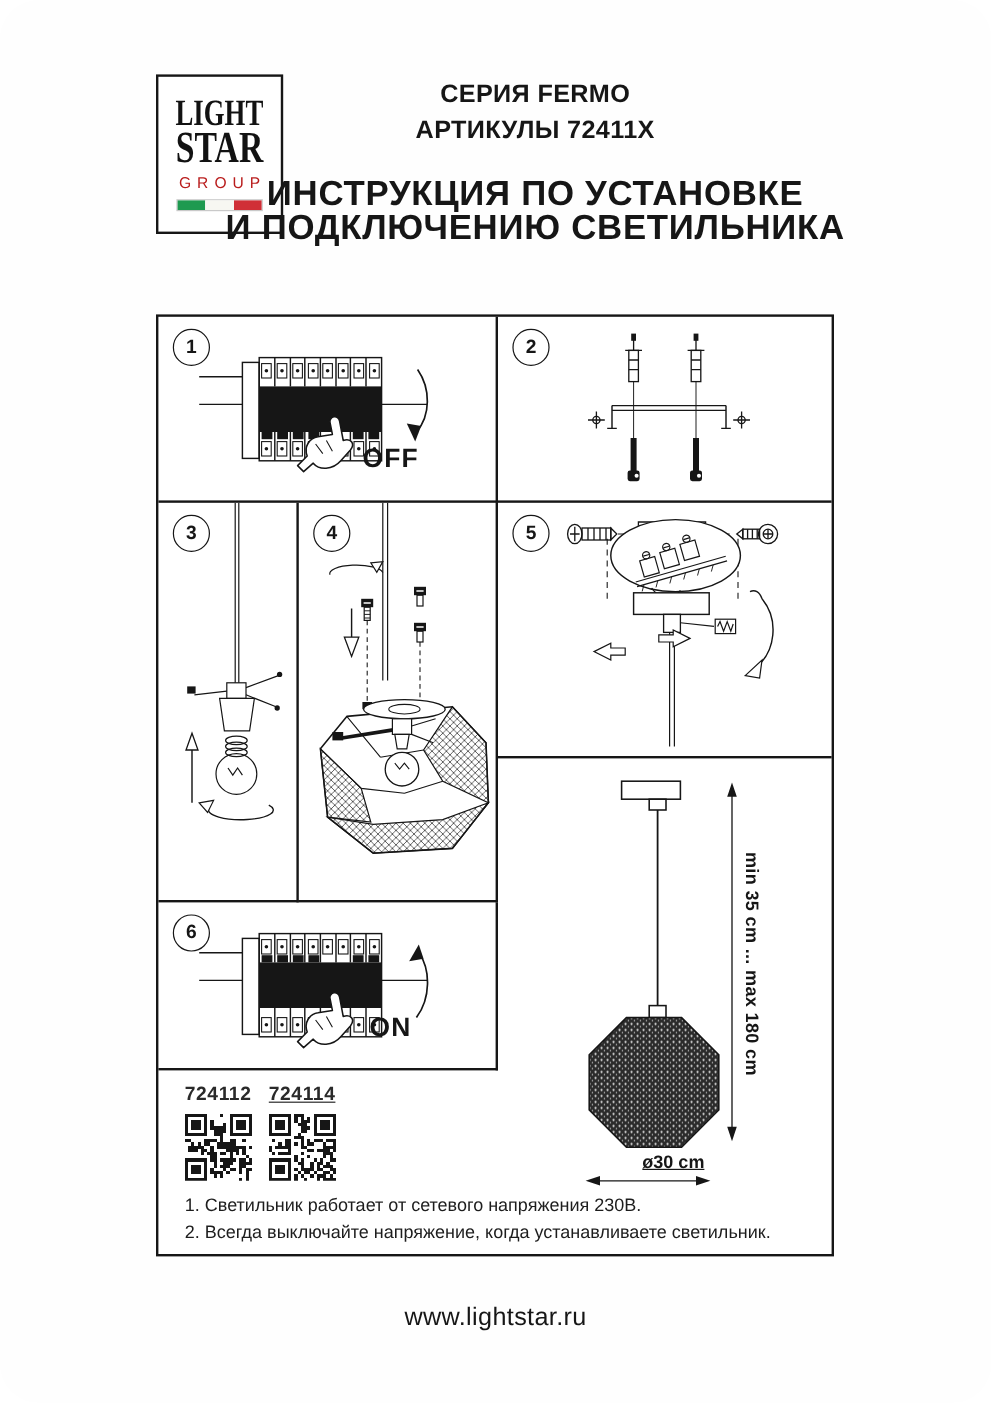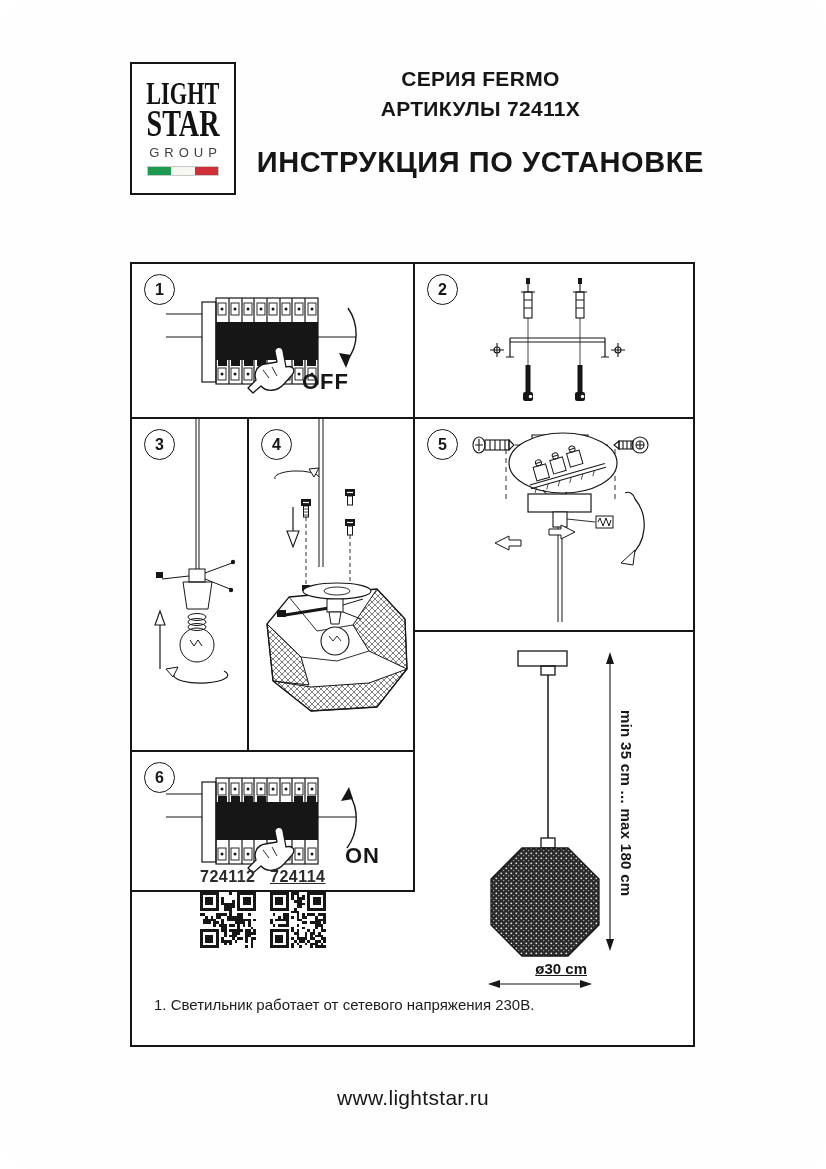--- a/index.html
+++ b/index.html
@@ -6,21 +6,21 @@
   .page{position:relative;width:826px;height:1169px;background:#fefefe;overflow:hidden;
         font-family:"Liberation Sans",sans-serif;color:#161616;border-radius:32px;}
 
   
   .logo-box{position:absolute;left:130px;top:62px;width:106px;height:133px;
             border:2px solid #161616;box-sizing:border-box;display:flex;flex-direction:column;
             align-items:center;justify-content:center;background:#fff;}
   .logo-word{font-family:"Liberation Serif",serif;font-weight:bold;color:#121212;line-height:0.86;}
   .logo-w1{font-size:31px;transform:scaleX(0.72);}
   .logo-w2{font-size:37px;transform:scaleX(0.76);}
-  .logo-group{font-size:13px;letter-spacing:5px;margin:5px 0 0 5px;color:#404040;}
+  .logo-group{font-size:13px;letter-spacing:5px;margin:5px 0 0 5px;color:#b91c1c;}
   .logo-flag{width:70px;height:8px;display:flex;margin-top:6px;border:1px solid #c9c9c9;box-sizing:content-box;}
   .logo-flag span{flex:1;}
 
   
   .hdr{position:absolute;right:122px;top:64px;text-align:center;}
   .hdr-line{font-size:21px;font-weight:bold;line-height:30px;letter-spacing:0.3px;}
   .hdr-title{margin-top:24px;font-size:29px;font-weight:bold;line-height:28px;letter-spacing:0.6px;}
 
   
   .main-box{position:absolute;left:130px;top:262px;width:565px;height:785px;
@@ -65,20 +65,21 @@
         <span id="flag-w" style="background: rgb(247, 247, 242);"></span>
         <span id="flag-r" style="background: rgb(208, 47, 55);"></span>
     </div>
   </div>
 
   <div class="hdr">
     <div class="hdr-line">СЕРИЯ FERMO</div>
     <div class="hdr-line">АРТИКУЛЫ 72411X</div>
     <div class="hdr-title">
       <div>ИНСТРУКЦИЯ ПО УСТАНОВКЕ</div>
+      <div>И ПОДКЛЮЧЕНИЮ СВЕТИЛЬНИКА</div>
     </div>
   </div>
 
   <div class="main-box">
 
     <div class="panel b-r b-b" style="left:0;top:0;width:283px;height:155px;">
       <div class="badge">1</div>
       <svg width="281" height="153" viewBox="0 0 281 153">
         <g stroke="#161616" fill="none" stroke-width="1.2">
           <path d="M34,50 H70 M34,73 H70 M184,73 h40"></path>
@@ -378,21 +379,21 @@
           <g>
             <path fill="#fff" stroke="#161616" stroke-width="1.3" stroke-linejoin="round" d="M143,88 c-1,-5 7,-7 8,-1 l3,16 c7,-2 10,3 6,8 l-8,9 c-7,8 -18,8 -23,2 l-8,7 -5,-5 8,-8 c-3,-8 2,-15 9,-16 l12,-2 z"></path>
             <path stroke="#161616" stroke-width="0.9" fill="none" d="M131,106 l6,8 M140,103 l5,9"></path>
           </g>
           <g>
             <path d="M215,104 C227,88 227,64 217,50" stroke="#161616" stroke-width="1.4" fill="none"></path>
             <polygon points="217,43 209,57 221,55" fill="#161616"></polygon>
           </g>
         </g>
       </svg>
-      <span class="switch-label" style="left:176px;top:91px;margin-left:37px;">ON</span>
+      <span class="switch-label" style="left:176px;top:91px;">ON</span>
     </div>
 
     <div class="panel" style="left:283px;top:368px;width:278px;height:413px;">
       <svg width="278" height="413" viewBox="0 0 278 413">
         <defs>
           <pattern id="octdots" width="5" height="5" patternUnits="userSpaceOnUse">
             <rect width="5" height="5" fill="#2b2b2b"></rect>
             <circle cx="1.3" cy="1.3" r="0.9" fill="#e9e9e9"></circle>
             <circle cx="3.7" cy="3.6" r="0.6" fill="#c9c9c9"></circle>
           </pattern>
@@ -412,21 +413,21 @@
         <g>
           <path d="M79,352 H171" stroke="#161616" stroke-width="1.1"></path>
           <polygon points="73,352 85,348 85,356" fill="#161616"></polygon>
           <polygon points="177,352 165,348 165,356" fill="#161616"></polygon>
         </g>
       </svg>
       <span class="dim-rot">min 35 cm ... max 180 cm</span>
       <span class="dim-dia">ø30 cm</span>
     </div>
 
-    <div class="panel" style="left:0;top:592px;width:283px;height:100px;margin-left:46px;">
+    <div class="panel" style="left:0;top:628px;width:283px;height:100px;">
       <span class="qr-label" style="left:22px;">724112</span>
       <span class="qr-label" style="left:92px;text-decoration:underline;">724114</span>
       <div class="qr" style="left:22px;">
           <svg viewBox="0 0 21 21" width="100%" height="100%" fill="#161616" shape-rendering="crispEdges">
             <rect x="11" y="0" width="1" height="1"></rect>
             <rect x="8" y="2" width="1" height="1"></rect>
             <rect x="8" y="3" width="1" height="1"></rect>
             <rect x="12" y="3" width="1" height="1"></rect>
             <rect x="8" y="4" width="1" height="1"></rect>
             <rect x="9" y="4" width="1" height="1"></rect>
@@ -683,17 +684,18 @@
             <path fill-rule="evenodd" d="M14,0h7v7h-7zM15,1v5h5v-5z"></path>
             <rect x="16" y="2" width="3" height="3"></rect>
             <path fill-rule="evenodd" d="M0,14h7v7h-7zM1,15v5h5v-5z"></path>
             <rect x="2" y="16" width="3" height="3"></rect>
           </svg>
         </div>
     </div>
 
     <div class="notes">
       <div>1. Светильник работает от сетевого напряжения 230В.</div>
+      <div>2. Всегда выключайте напряжение, когда устанавливаете светильник.</div>
     </div>
   </div>
 
   <div class="site">www.lightstar.ru</div>
 </div>
 
 </body></html>

